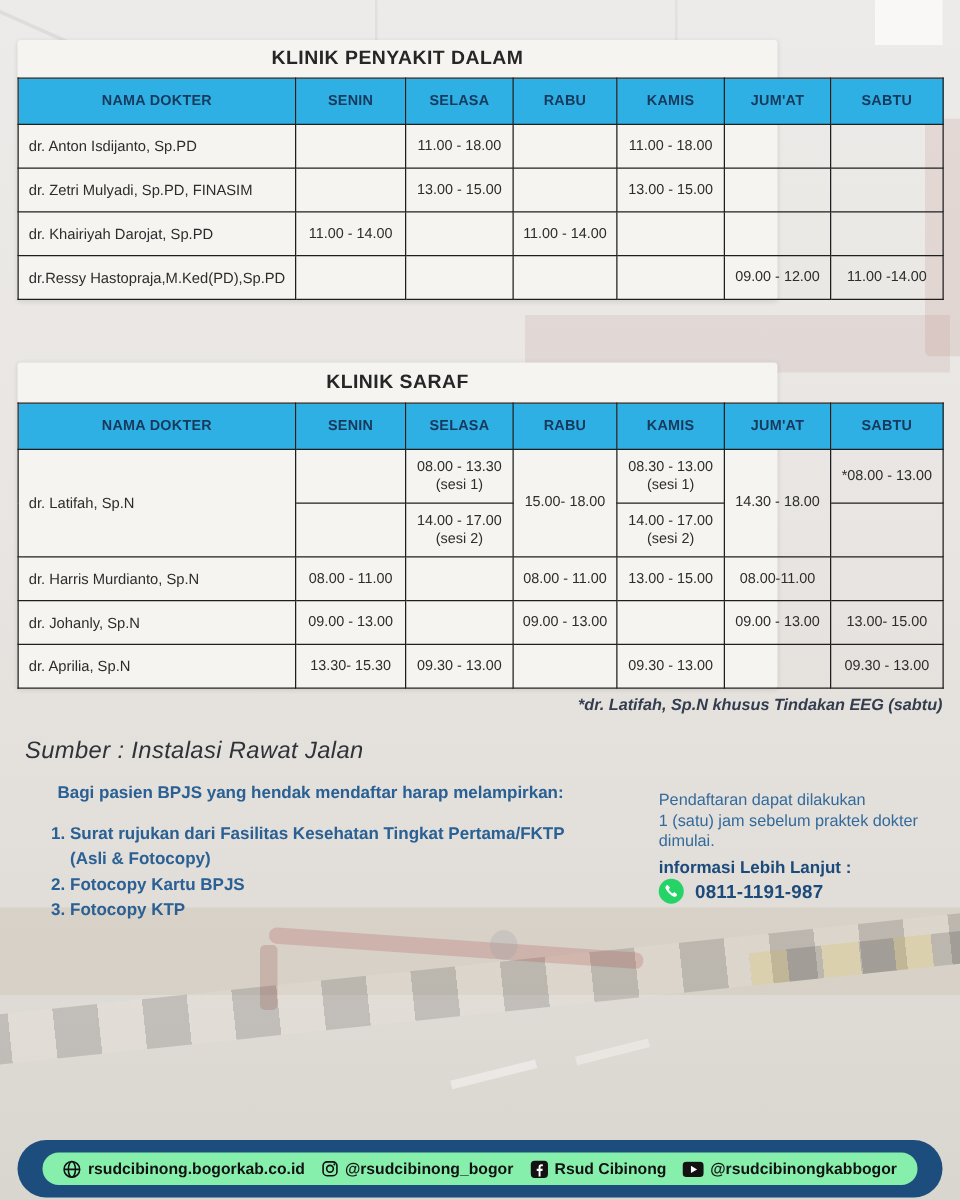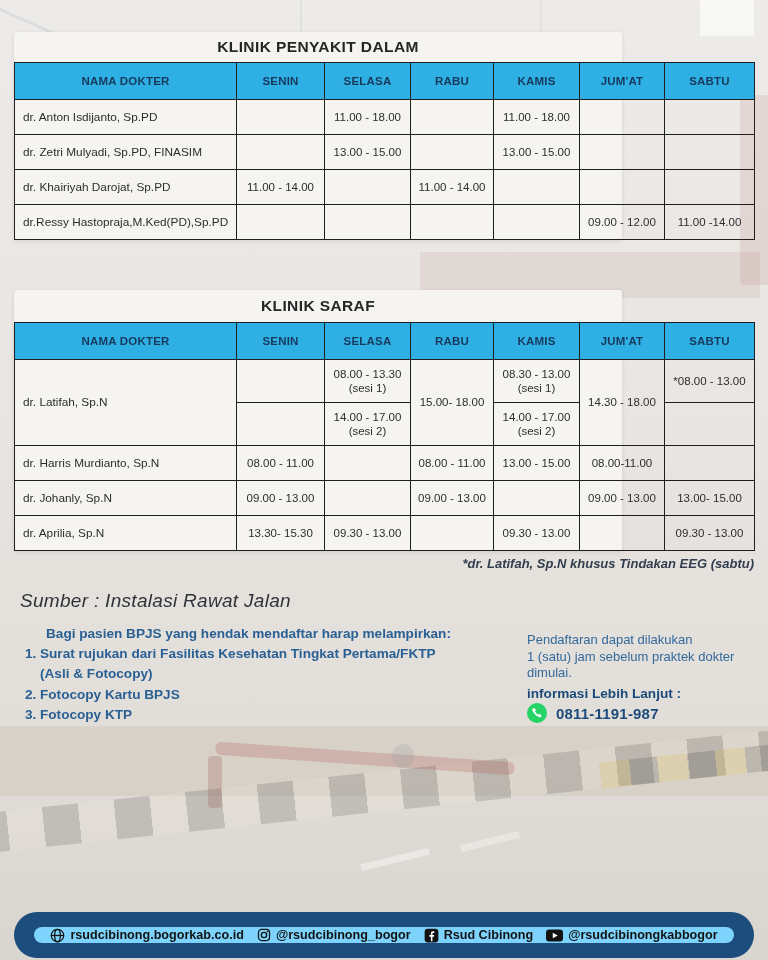--- a/index.html
+++ b/index.html
@@ -57,39 +57,39 @@
     text-align:right;font-size:13px;font-weight:bold;font-style:italic;color:#323d4d;
     padding-right:4px;
   }
   .source-line{
     position:absolute;left:20px;top:590px;z-index:2;
     font-size:19px;font-style:italic;color:#2f3339;letter-spacing:.3px;
   }
   
   .bpjs{position:absolute;left:18px;top:626px;width:495px;z-index:2;color:var(--link_blue,#2a6094);}
   .bpjs-heading{font-size:13.6px;font-weight:bold;margin-bottom:3px;padding-left:28px;}
-  .bpjs ol{margin:0;padding-left:22px;font-size:13.6px;font-weight:bold;line-height:1.5;}
+  .bpjs ol{margin:16px;padding-left:22px;font-size:13.6px;font-weight:bold;line-height:1.5;}
   .bpjs ol li div.cont{margin-left:0px;}
   
   .reg-note{position:absolute;left:527px;top:632px;width:232px;z-index:2;
     font-size:13px;color:#336a9c;line-height:1.28;}
   .more-info{position:absolute;left:527px;top:686px;z-index:2;
     font-size:13.6px;font-weight:bold;color:var(--dark_navy_text,#1c4b7b);}
   .phone-row{position:absolute;left:527px;top:703px;z-index:2;display:flex;align-items:center;gap:9px;}
   .wa-badge{width:20px;height:20px;border-radius:50%;background:var(--whatsapp_green,#25D366);
     display:flex;align-items:center;justify-content:center;}
   .phone-num{font-size:15px;font-weight:bold;color:var(--dark_navy_text,#1c4b7b);letter-spacing:.2px;}
   
   .footer-bar{
     position:absolute;left:14px;top:912px;width:740px;height:46px;z-index:3;
     background:var(--navy,#1d4d7d);border-radius:23px;
     display:flex;align-items:center;justify-content:center;
   }
   .footer-pill{
-    background:#7dd3fc;border-radius:16px;height:16px;
+    background:#86efac;border-radius:16px;height:26px;
     display:flex;align-items:center;gap:13px;padding:0 16px;
   }
   .social-item{display:flex;align-items:center;gap:5px;font-size:12.6px;font-weight:bold;color:#121212;white-space:nowrap;}
   .icon-box{display:flex;align-items:center;justify-content:center;}
 </style>
 </head>
 <body>
 
 <div class="bg bg-wall-line1"></div>
 <div class="bg bg-wall-line2"></div>

